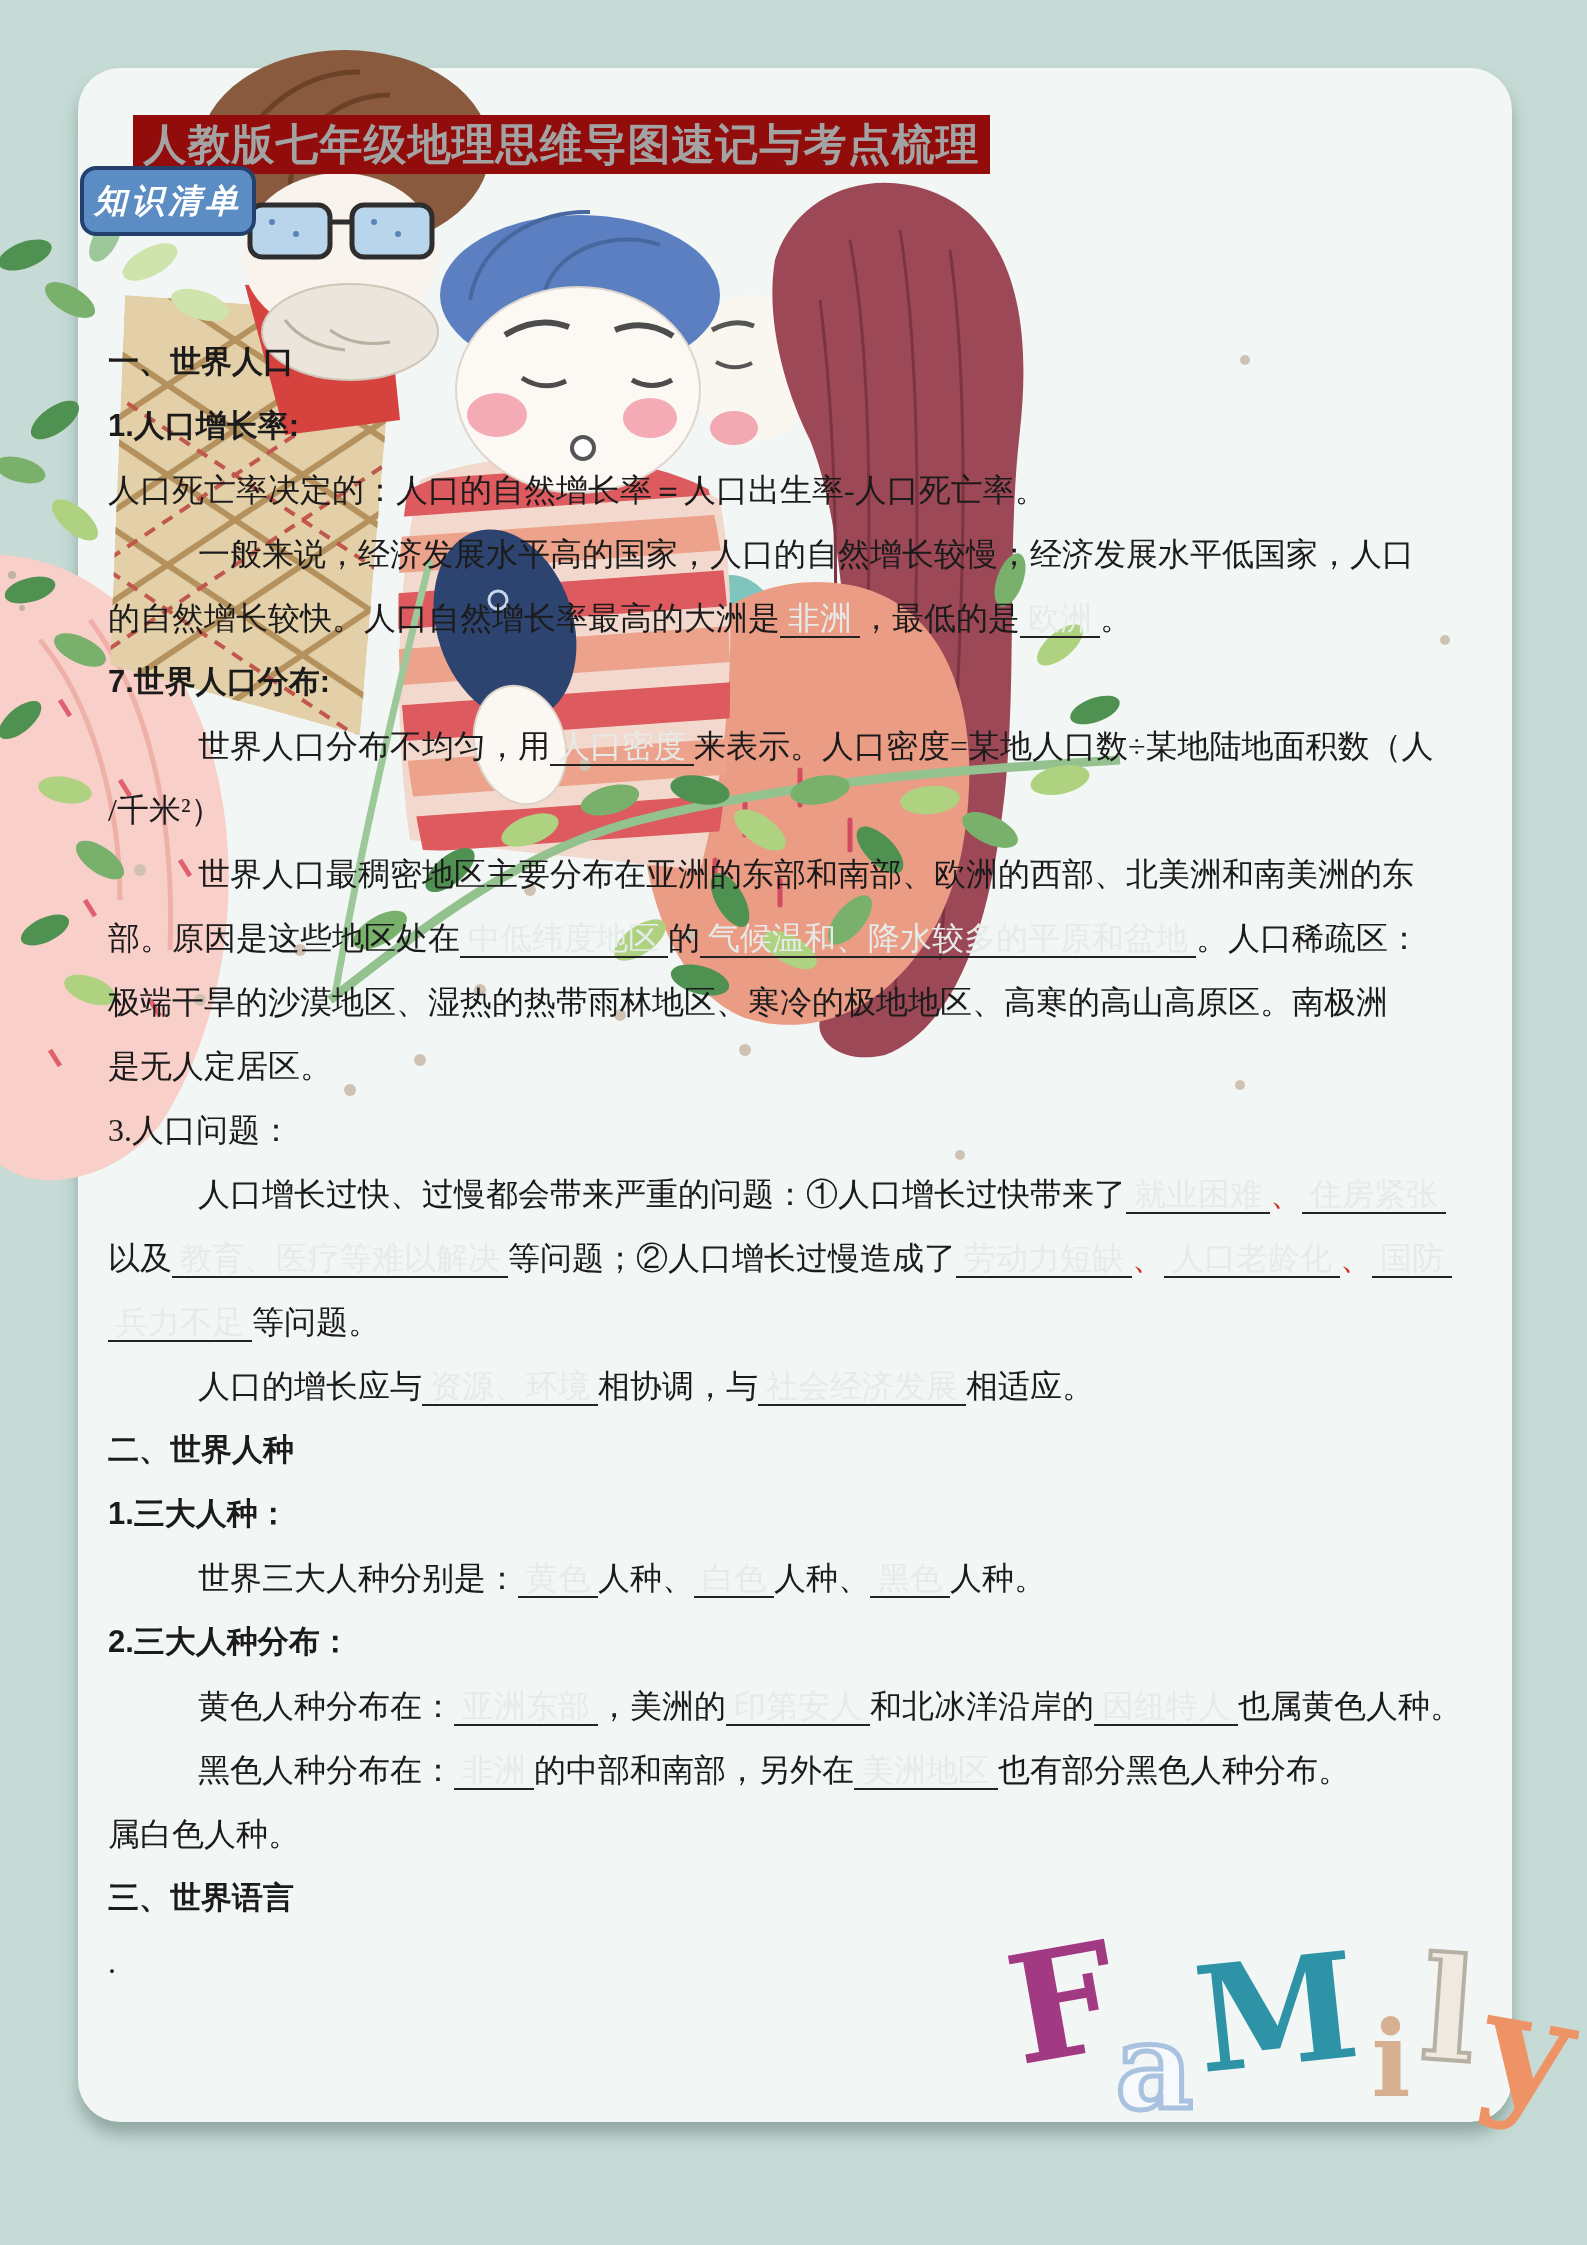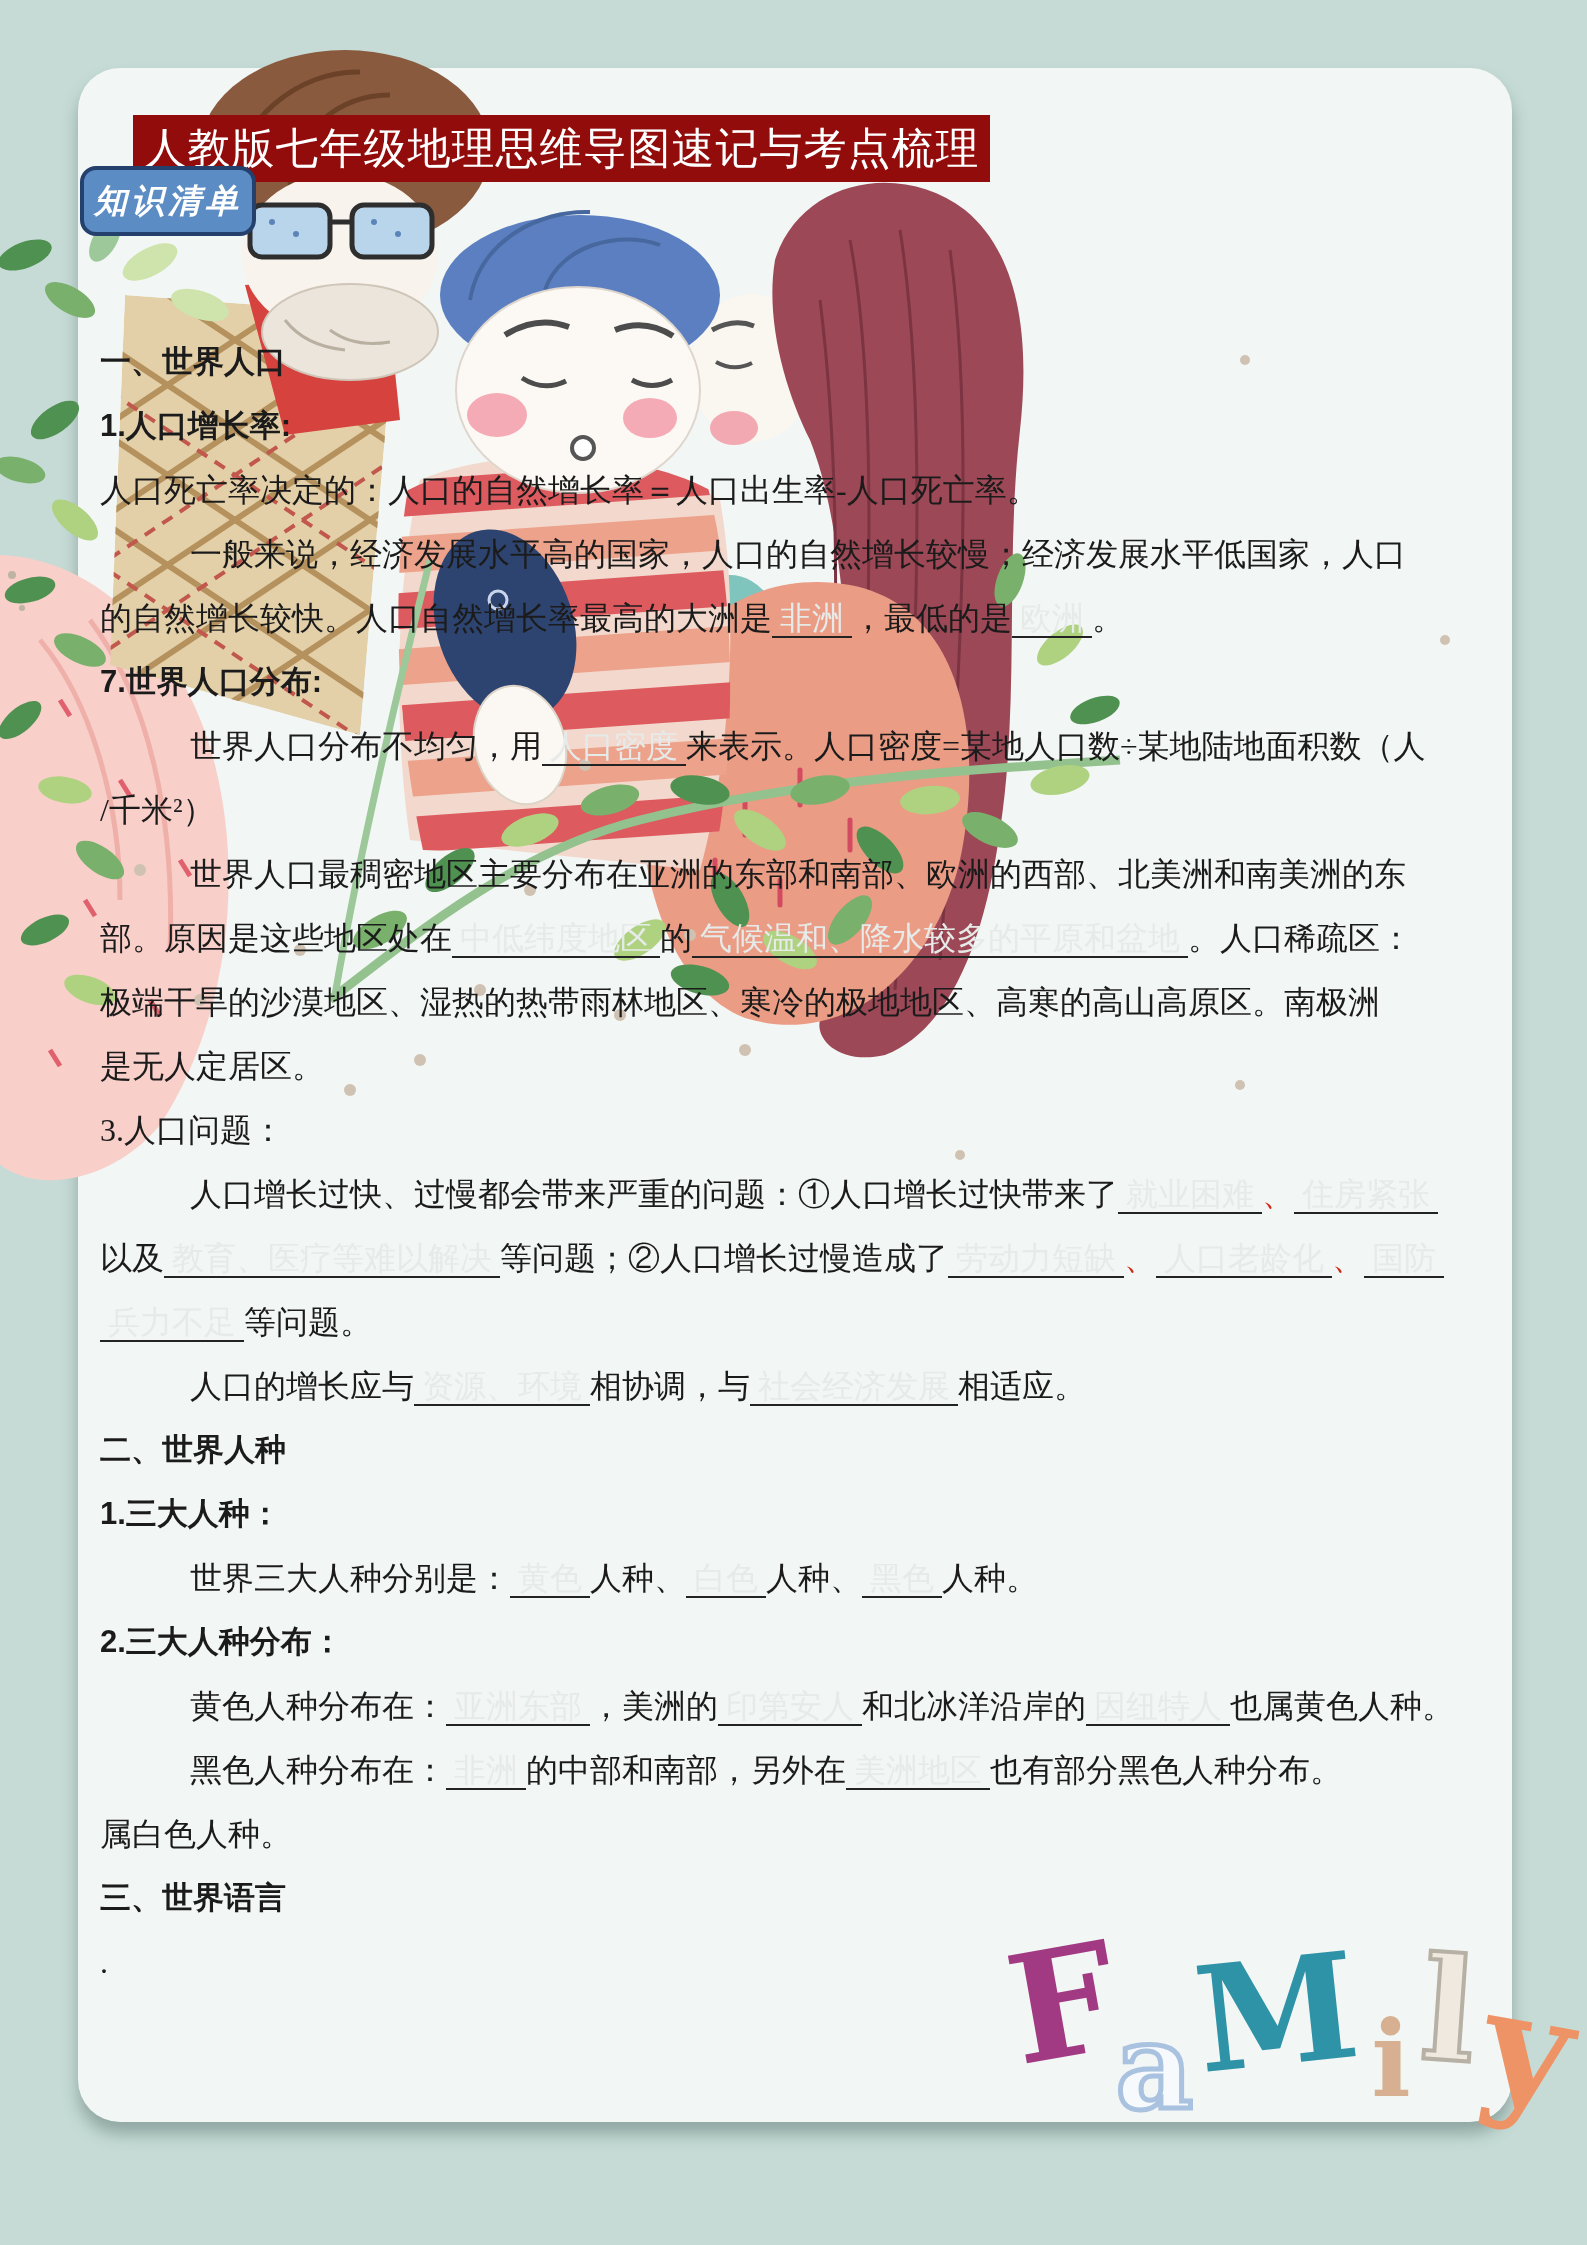--- a/index.html
+++ b/index.html
@@ -9,35 +9,35 @@
     font-family:"Liberation Serif",serif;
   }
   .page{
     position:absolute;left:78px;top:68px;width:1434px;height:2054px;
     background:#f2f6f4;border-radius:42px;
     box-shadow:0 12px 16px rgba(80,105,100,.45);
     z-index:1;
   }
   .art{position:absolute;left:0;top:0;z-index:2;pointer-events:none;}
   .title-bar{
-    position:absolute;left:133px;top:115px;width:857px;height:67px;
-    background:#920c0c;color:#ffffff;z-index:6;
-    font-family:"Liberation Sans",sans-serif;font-weight:normal;font-size:43px;
+    position:absolute;left:133px;top:115px;width:857px;height:59px;
+    background:#920c0c;color:#a3a3a3;z-index:6;
+    font-family:"Liberation Sans",sans-serif;font-weight:bold;font-size:43px;
     display:flex;align-items:center;justify-content:center;
     letter-spacing:1px;overflow:hidden;white-space:nowrap;
   }
   .badge{
     position:absolute;left:80px;top:166px;width:168px;height:62px;
     background:#5b8cc3;border:4px solid #24416e;border-radius:16px;
     color:#ffffff;z-index:6;font-size:33px;font-weight:bold;font-style:italic;
     display:flex;align-items:center;justify-content:center;letter-spacing:4px;
     white-space:nowrap;overflow:hidden;
   }
   .doc{
-    position:absolute;left:100px;top:330px;width:1404px;z-index:4;overflow:hidden;
+    position:absolute;left:108px;top:330px;width:1404px;z-index:4;overflow:hidden;
   }
   .line{height:64px;line-height:64px;font-size:32px;color:#1b1b1b;white-space:nowrap;}
   .line.heading{font-family:"Liberation Sans",sans-serif;font-weight:bold;font-size:31px;}
   .line.indent{padding-left:90px;}
   .txt{color:#1b1b1b;}
   .answer{color:#e6eae8;border-bottom:2px solid #232323;padding:0 8px;}
   .red-punct{color:#ce2a1c;}
   .family-word{
     position:absolute;left:1010px;top:1905px;width:470px;height:240px;z-index:3;
     font-family:"DejaVu Serif",serif;white-space:nowrap;

